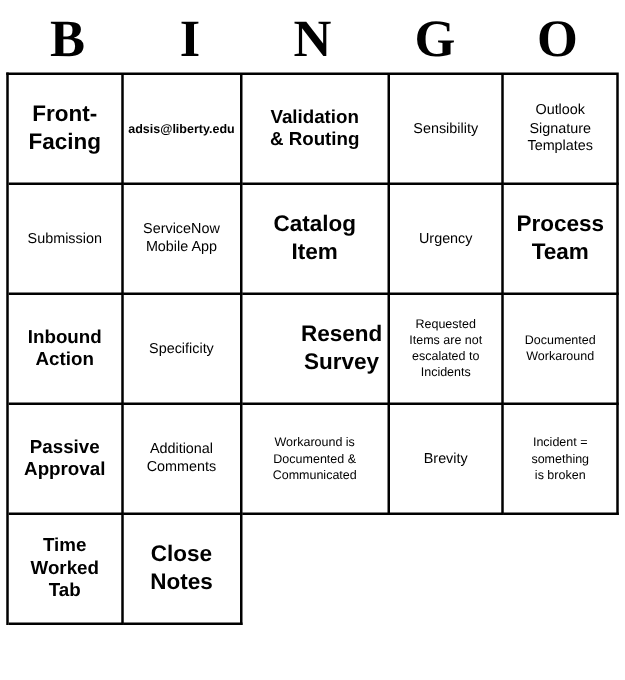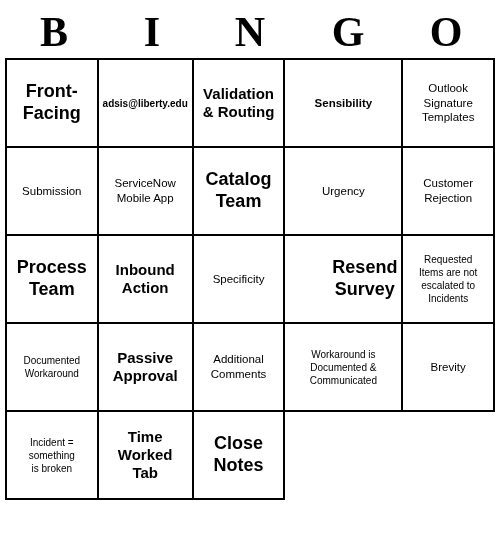--- a/index.html
+++ b/index.html
@@ -99,44 +99,40 @@
 Facing</span>
       </div>
       <div class="bingo-cell">
         <span class="cell-text small" style="white-space: pre-line; font-weight: bold;">adsis@liberty.edu</span>
       </div>
       <div class="bingo-cell">
         <span class="cell-text medium" style="white-space: pre-line;">Validation
 &amp; Routing</span>
       </div>
       <div class="bingo-cell">
-        <span class="cell-text" style="white-space: pre-line; font-weight: bold;">Sensibility</span>
+        <span class="cell-text" style="white-space: pre-line;">Sensibility</span>
       </div>
       <div class="bingo-cell">
         <span class="cell-text" style="white-space: pre-line;">Outlook
 Signature
 Templates</span>
       </div>
       <div class="bingo-cell">
         <span class="cell-text" style="white-space: pre-line;">Submission</span>
       </div>
       <div class="bingo-cell">
         <span class="cell-text" style="white-space: pre-line;">ServiceNow
 Mobile App</span>
       </div>
       <div class="bingo-cell">
         <span class="cell-text large" style="white-space: pre-line;">Catalog
-Team</span>
+Item</span>
       </div>
       <div class="bingo-cell">
         <span class="cell-text" style="white-space: pre-line;">Urgency</span>
-      </div>
-      <div class="bingo-cell">
-        <span class="cell-text" style="white-space: pre-line;">Customer
-Rejection</span>
       </div>
       <div class="bingo-cell">
         <span class="cell-text large" style="white-space: pre-line;">Process
 Team</span>
       </div>
       <div class="bingo-cell">
         <span class="cell-text medium" style="white-space: pre-line;">Inbound
 Action</span>
       </div>
       <div class="bingo-cell">

